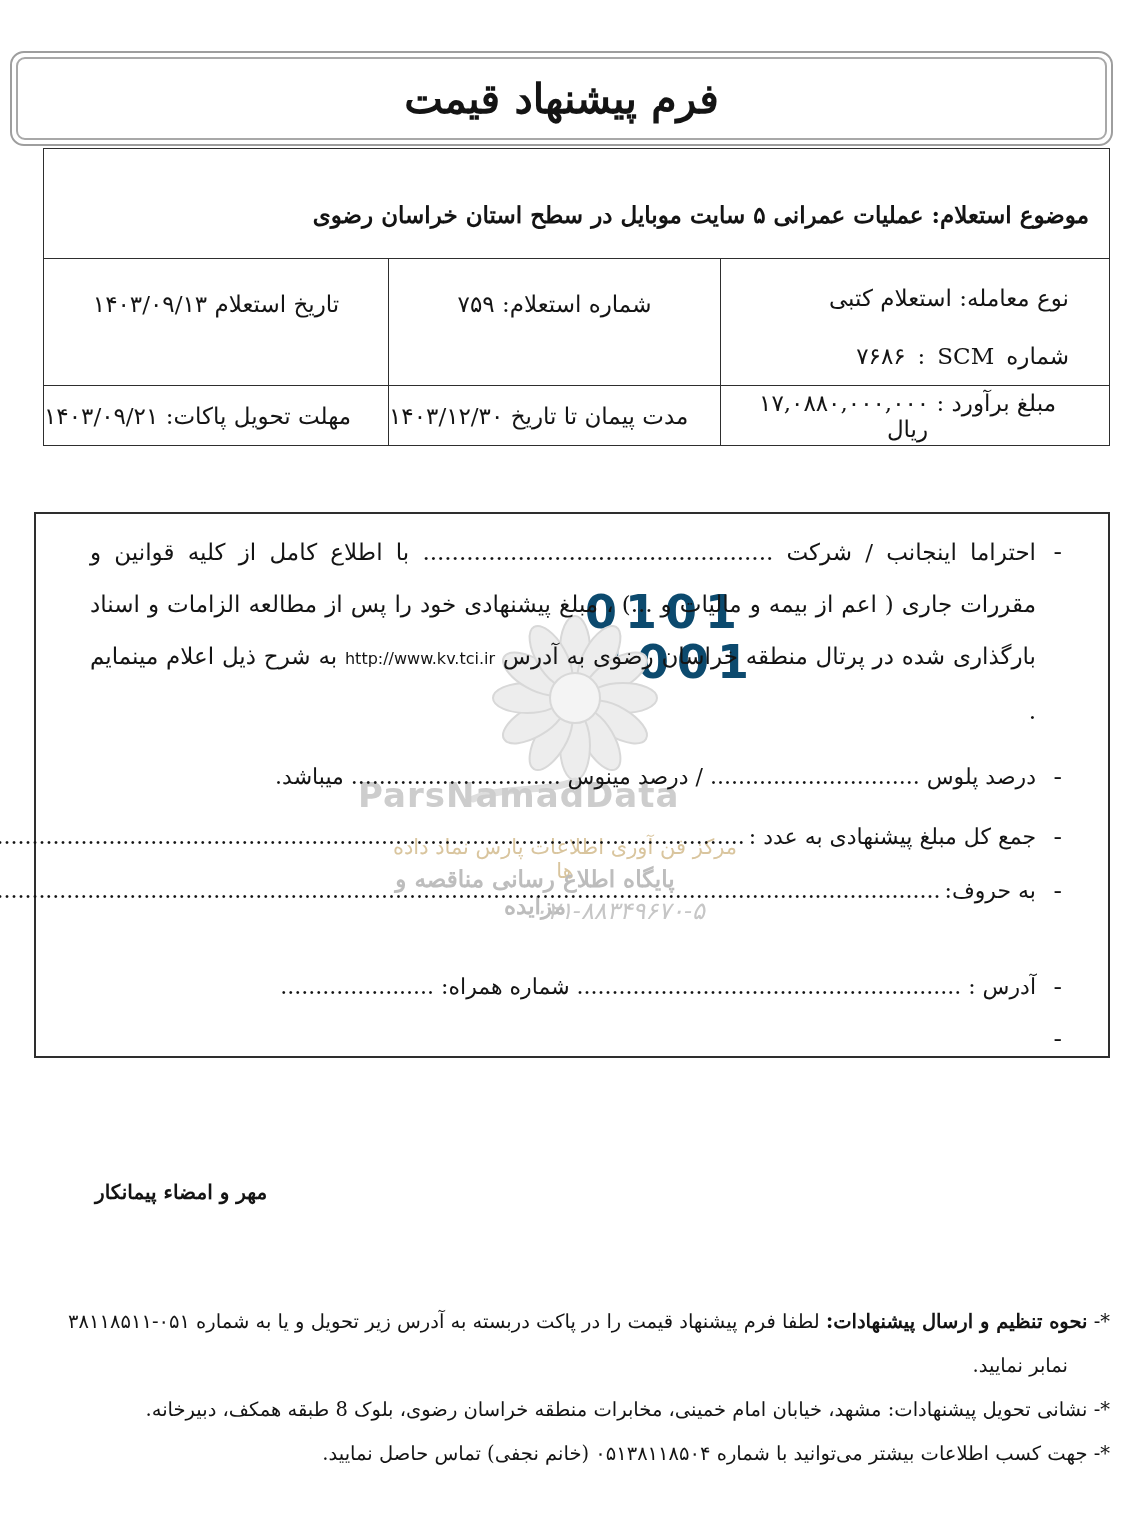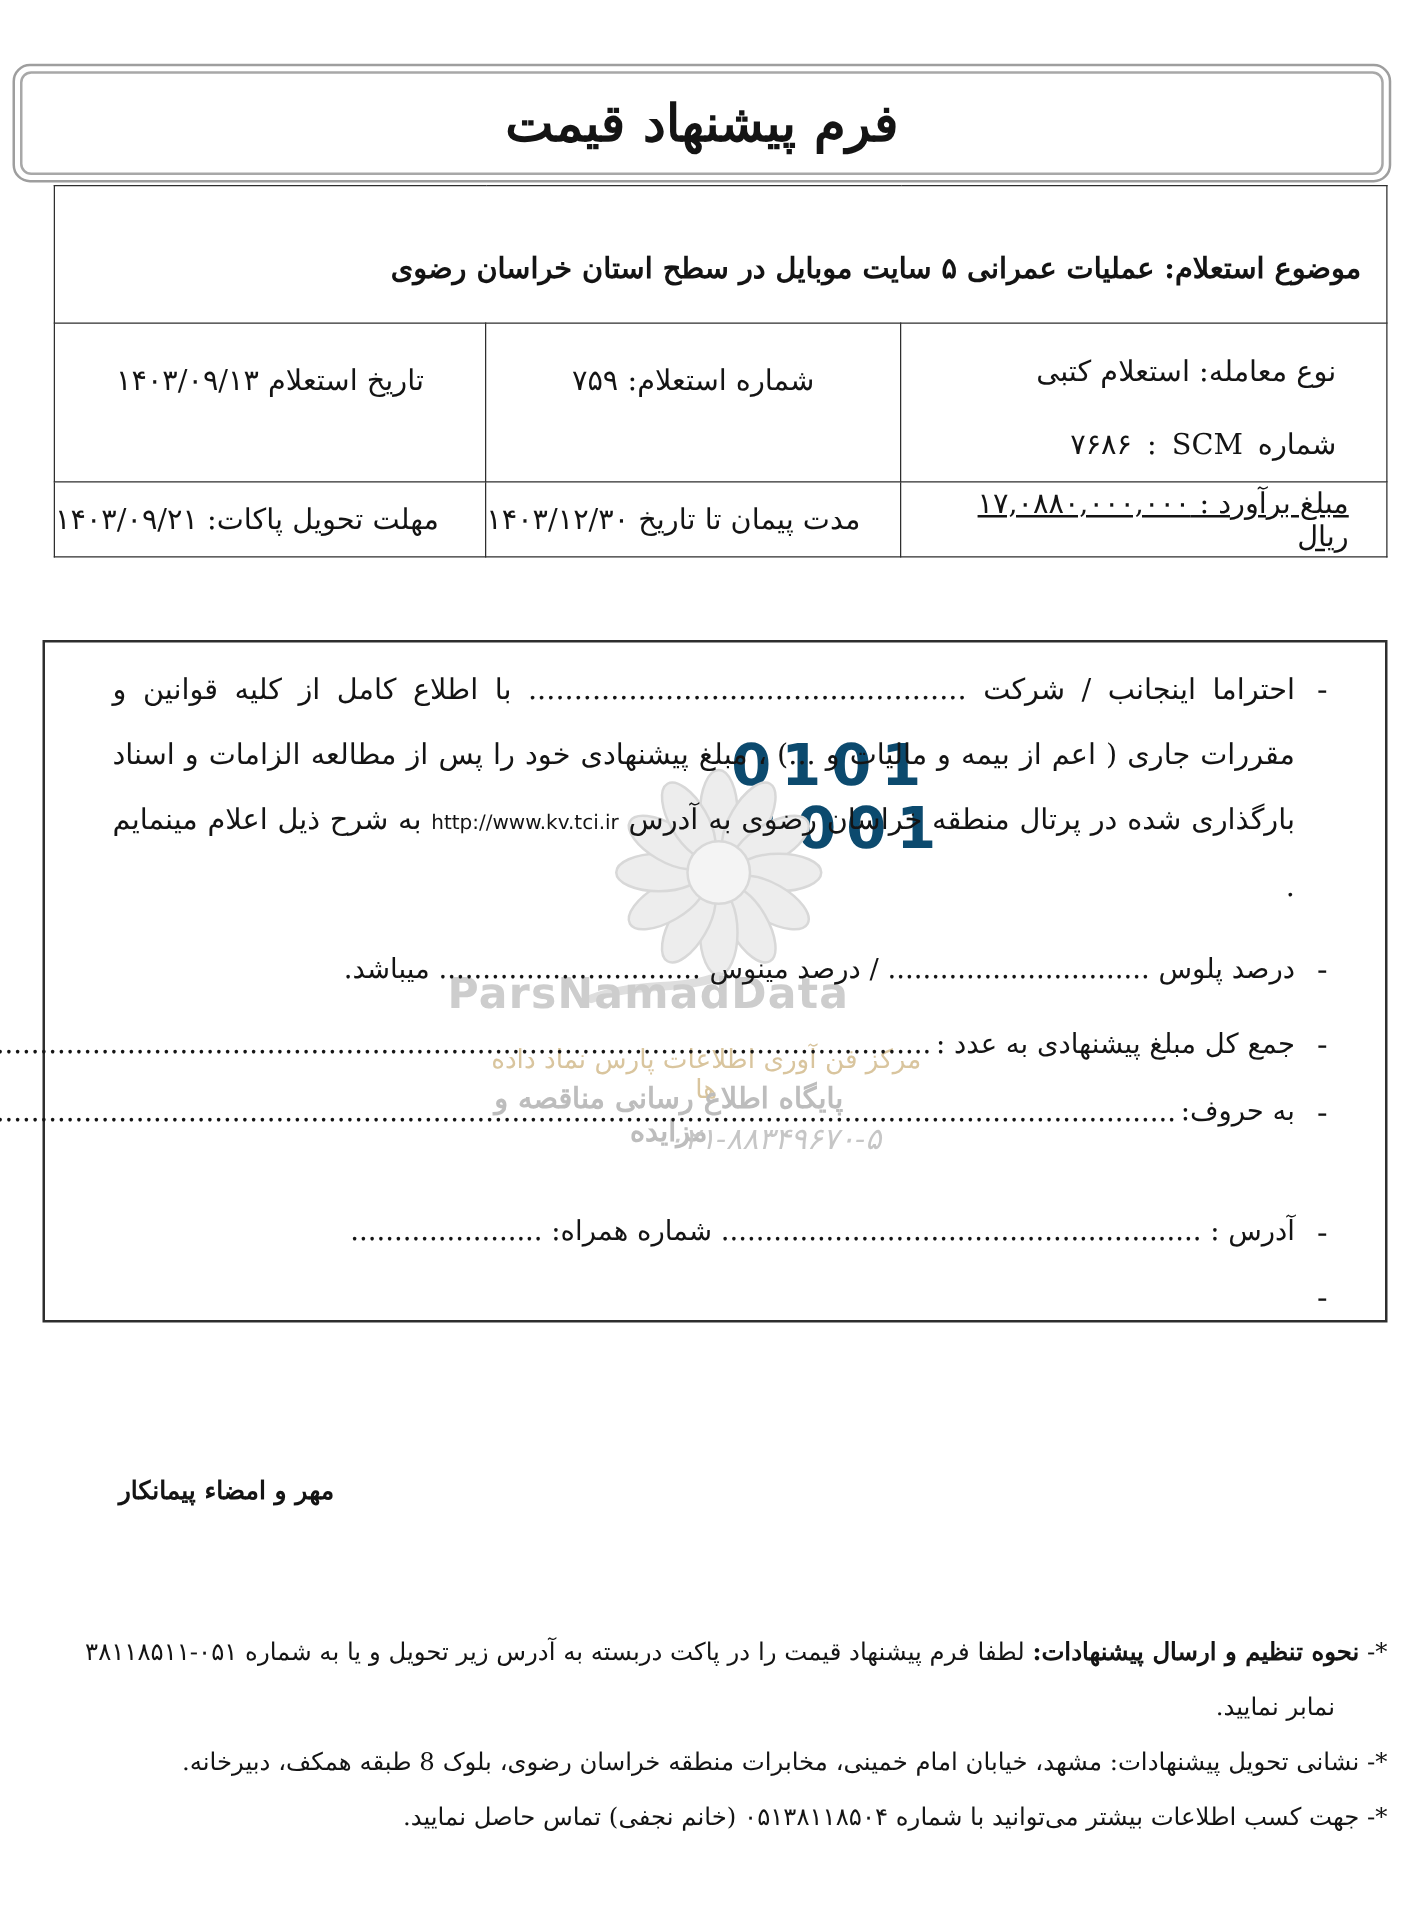--- a/index.html
+++ b/index.html
@@ -28,21 +28,21 @@
   }
   .info-table td { border:1.5px solid #2e2e2e; font-size:23px; background:transparent; }
   .subject-cell {
     height:110px; vertical-align:bottom; text-align:right;
     padding:0 20px 30px 10px; font-weight:bold; font-size:24px;
   }
   .cell-type { height:127px; vertical-align:top; padding:10px 40px 0 10px; line-height:58px; }
   .scm-line { display:flex; gap:12px; align-items:baseline; }
   .cell-center-top { vertical-align:top; padding-top:32px; text-align:center; }
   .r3 { height:60px; vertical-align:middle; font-size:22px; }
-  .r3-estimate { text-align:right; padding:0 30px 0 15px;text-decoration:underline; }
+  .r3-estimate { text-align:center; padding:0 30px 0 15px; }
   .r3-center { text-align:left; }
 
   
   .watermark { position:absolute; left:330px; top:575px; width:470px; height:390px; z-index:1; pointer-events:none; }
   .wm-digits {
     position:absolute; left:255px; top:12px; direction:ltr;
     font-family:"DejaVu Sans","Liberation Sans",sans-serif;
     font-size:46px; font-weight:bold; color:#0c4a6e; letter-spacing:8px; line-height:50px;
   }
   .wm-digits .wm-d2 { margin-left:12px; }

